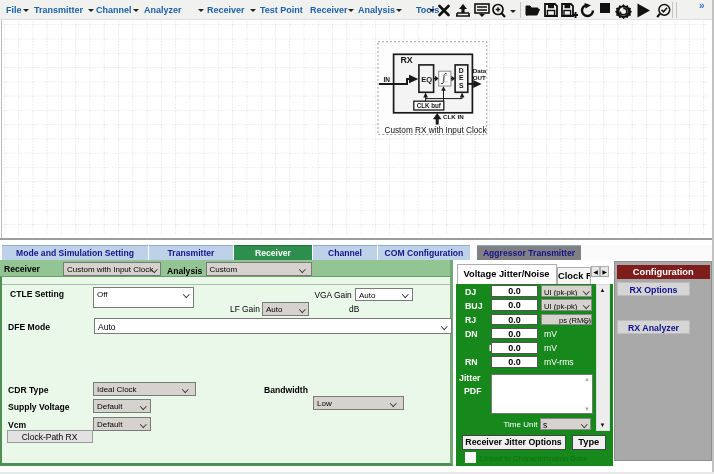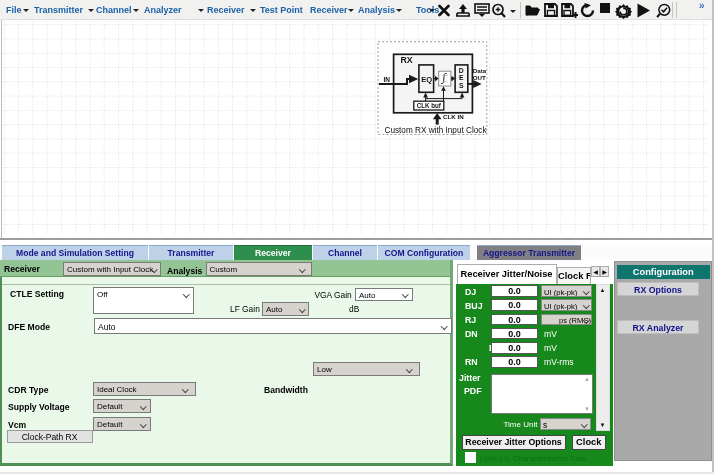--- a/index.html
+++ b/index.html
@@ -27,21 +27,21 @@
 .btn { position:absolute; background:#e2e2e2; border:1px solid #9a9a9a; font-size:8.5px; color:#000; text-align:center; white-space:nowrap; }
 
 #rpanel { position:absolute; left:455.5px; top:261px; width:157.5px; height:205px; background:#fff; }
 #rgreen { position:absolute; left:455.5px; top:284px; width:157.5px; height:182px; background:#17891c; }
 .wlbl { position:absolute; color:#fff; font-weight:bold; font-size:8.8px; white-space:nowrap; }
 .inp { position:absolute; left:491px; width:47px; height:11.5px; background:#fff; border:1px solid #555; font-weight:bold; font-size:9px; text-align:center; line-height:10px; }
 .ucombo { position:absolute; left:541px; width:51px; height:11.5px; background:#d6d3ce; border:1px solid #888; font-size:7.6px; padding:1.5px 0 0 2px; white-space:nowrap; overflow:hidden; }
 .rtab { position:absolute; background:#fff; border:1px solid #adadad; border-bottom:none; font-weight:bold; color:#000; text-align:center; white-space:nowrap; overflow:hidden; }
 
 #cpanel { position:absolute; left:614px; top:261px; width:97.5px; height:200px; background:#a9a9a9; border:1px solid #8f8f8f; }
-.cbtn { position:absolute; left:617px; width:82px; height:14.5px; background:#d5d5d5; color:#10108c; font-weight:bold; font-size:8.8px; text-align:center; line-height:14px; border:1px solid #bdbdbd; }
+.cbtn { position:absolute; left:617px; width:73px; height:14.5px; background:#d5d5d5; color:#10108c; font-weight:bold; font-size:8.8px; text-align:center; line-height:14px; border:1px solid #bdbdbd; }
 
 #edgeL { position:absolute; left:1px; top:20px; width:1px; height:218px; background:#bbbbbb; }
 #edgeR { position:absolute; left:712px; top:0; width:2px; height:474px; background:#c2c2c2; }
 #edgeB { position:absolute; left:0; top:472px; width:714px; height:2px; background:#e8e8e8; }
 </style>
 </head>
 <body>
 <div id="toolbar">
   <span class="menu" style="left:6px">File</span>
     <i class="marr" style="left:23px"></i>
@@ -194,40 +194,40 @@
 </div>
 <div id="lpanel"></div>
 <div id="lhead">
   <span class="lbl" style="left:4px; top:4px;">Receiver</span>
 </div>
 <div class="combo combog" style="left:63px; top:262px; width:98px; height:14px;">Custom with Input Clock<i class="cv" style="right:4px; top:3.5px;"></i></div>
 <span class="lbl" style="left:167px; top:266px;">Analysis</span>
 <div class="combo combog" style="left:205.5px; top:262px; width:106px; height:14px;">Custom<i class="cv" style="right:6px; top:3.5px;"></i></div>
 <div style="position:absolute; left:2px; top:284px; width:448px; height:1px; background:#a9bfa9;"></div>
 <span class="lbl" style="left:10px; top:289px;">CTLE Setting</span>
-<div class="combo" style="left:93px; top:287px; width:101px; height:27px;">Off<i class="cv" style="right:5px; top:3.5px;"></i></div>
+<div class="combo" style="left:93px; top:287px; width:101px; height:21px;">Off<i class="cv" style="right:5px; top:3.5px;"></i></div>
 <span class="lbln" style="left:314.5px; top:290px;">VGA Gain</span>
 <div class="combo" style="left:355px; top:287.5px; width:58px; height:13.5px;">Auto<i class="cv" style="right:5px; top:3.5px;"></i></div>
 <span class="lbln" style="left:230px; top:304px;">LF Gain</span>
 <div class="combo combog" style="left:262px; top:302px; width:47px; height:13.5px;">Auto<i class="cv" style="right:4px; top:3.5px;"></i></div>
 <span class="lbln" style="left:313px; top:304px;padding-left:36px;">dB</span>
 <span class="lbl" style="left:8px; top:322px;">DFE Mode</span>
 <div class="combo" style="left:94px; top:318px; width:358px; height:16px; padding-top:3px; font-size:8.5px;">Auto<i class="cv" style="right:5px; top:5px;"></i></div>
 <span class="lbl" style="left:8px; top:385px;">CDR Type</span>
 <div class="combo combog" style="left:93px; top:382px; width:103px; height:14px;">Ideal Clock<i class="cv" style="right:8px; top:4px;"></i></div>
 <span class="lbl" style="left:264px; top:385px;">Bandwidth</span>
-<div class="combo combog" style="left:313px; top:362px; width:107px; height:14px;">Low<i class="cv" style="right:8px; top:4px;"></i></div>
+<div class="combo combog" style="left:313px; top:396px; width:91px; height:14px;">Low<i class="cv" style="right:8px; top:4px;"></i></div>
 <span class="lbl" style="left:8px; top:402px;">Supply Voltage</span>
 <div class="combo combog" style="left:93px; top:399px; width:58px; height:14px;">Default<i class="cv" style="right:5px; top:4px;"></i></div>
 <span class="lbl" style="left:8px; top:420px;">Vcm</span>
 <div class="combo combog" style="left:93px; top:417px; width:58px; height:13.5px;">Default<i class="cv" style="right:5px; top:3.5px;"></i></div>
 <div class="btn" style="left:6.5px; top:430px; width:86px; height:13px; line-height:12px;">Clock-Path RX</div>
 <div id="rpanel"></div>
 <div id="rgreen"></div>
-<div class="rtab" style="left:456.5px; top:264px; width:100px; height:20px; font-size:9.3px; line-height:19px;">Receiver Jitter/Noise</div>
+<div class="rtab" style="left:456.5px; top:264px; width:100px; height:20px; font-size:9.3px; line-height:19px;">Voltage Jitter/Noise</div>
 <div class="rtab" style="left:557px; top:267px; width:34px; height:17px; font-size:9.3px; line-height:16px; background:#f5f5f5;">Clock R</div>
 <div class="rtab" style="left:591px; top:266px; width:9px; height:11px; font-size:5.5px; line-height:10px; background:#e8e8e8; border-bottom:1px solid #a0a0a0;">◀</div>
 <div class="rtab" style="left:600px; top:266px; width:9px; height:11px; font-size:5.5px; line-height:10px; background:#e8e8e8; border-bottom:1px solid #a0a0a0;">▶</div>
 <span class="wlbl" style="left:465px; top:287px;">DJ</span>
 <div class="inp" style="top:285.2px;">0.0</div>
 <div class="ucombo" style="top:285.2px;">UI (pk-pk)<i class="cv" style="right:3px; top:3px;"></i></div>
 <span class="wlbl" style="left:465px; top:301px;">BUJ</span>
 <div class="inp" style="top:299.4px;">0.0</div>
 <div class="ucombo" style="top:299.4px;">UI (pk-pk)<i class="cv" style="right:3px; top:3px;"></i></div>
 <span class="wlbl" style="left:465px; top:315px;">RJ</span>
@@ -248,23 +248,23 @@
   <span style="position:absolute; right:2px; top:1px; font-size:6px; color:#aaa;">▲</span>
   <span style="position:absolute; right:2px; bottom:1px; font-size:6px; color:#aaa;">▼</span>
 </div>
 <span class="wlbl" style="left:503.5px; top:420px; font-size:8px; font-weight:normal;">Time Unit</span>
 <div class="ucombo" style="left:540px; top:417.5px; width:51px; height:12px; font-size:8.4px;">s<i class="cv" style="right:4px; top:3px;"></i></div>
 <div style="position:absolute; left:595.5px; top:284px; width:14px; height:147px; background:#ededed; border:1px solid #dcdcdc;">
   <span style="position:absolute; left:3px; top:2px; font-size:6px; color:#111;">▲</span>
   <span style="position:absolute; left:3px; bottom:2px; font-size:6px; color:#111;">▼</span>
 </div>
 <div class="btn" style="left:461.5px; top:435px; width:104px; height:14.5px; line-height:13px; font-weight:bold; font-size:8.8px; background:#efefef; border-color:#444;">Receiver Jitter Options</div>
-<div class="btn" style="left:571.5px; top:435px; width:34.5px; height:14.5px; line-height:13px; font-weight:bold; font-size:9.3px; background:#efefef; border-color:#444;">Clock</div>
+<div class="btn" style="left:571.5px; top:435px; width:34.5px; height:14.5px; line-height:13px; font-weight:bold; font-size:9.3px; background:#efefef; border-color:#444;">Type</div>
 <div style="position:absolute; left:464.5px; top:452px; width:11px; height:11px; background:#fff;"></div>
 <span style="position:absolute; left:480px; top:453.5px; font-size:7.6px; color:#0e7016;">Linked to Characterization Data</span>
 <div id="cpanel">
-  <div style="position:absolute; left:1.5px; top:2.5px; width:93.5px; height:14px; background:#0f766e; color:#fff; font-weight:bold; font-size:9.3px; text-align:center; line-height:14px;">Configuration</div>
+  <div style="position:absolute; left:1.5px; top:2.5px; width:93.5px; height:14px; background:#7f1d1d; color:#fff; font-weight:bold; font-size:9.3px; text-align:center; line-height:14px;">Configuration</div>
 </div>
 <div class="cbtn" style="top:281.5px;">RX Options</div>
 <div class="cbtn" style="top:319.5px;">RX Analyzer</div>
 <div id="edgeL"></div>
 <div id="edgeR"></div>
 <div id="edgeB"></div>
 
 </body></html>

